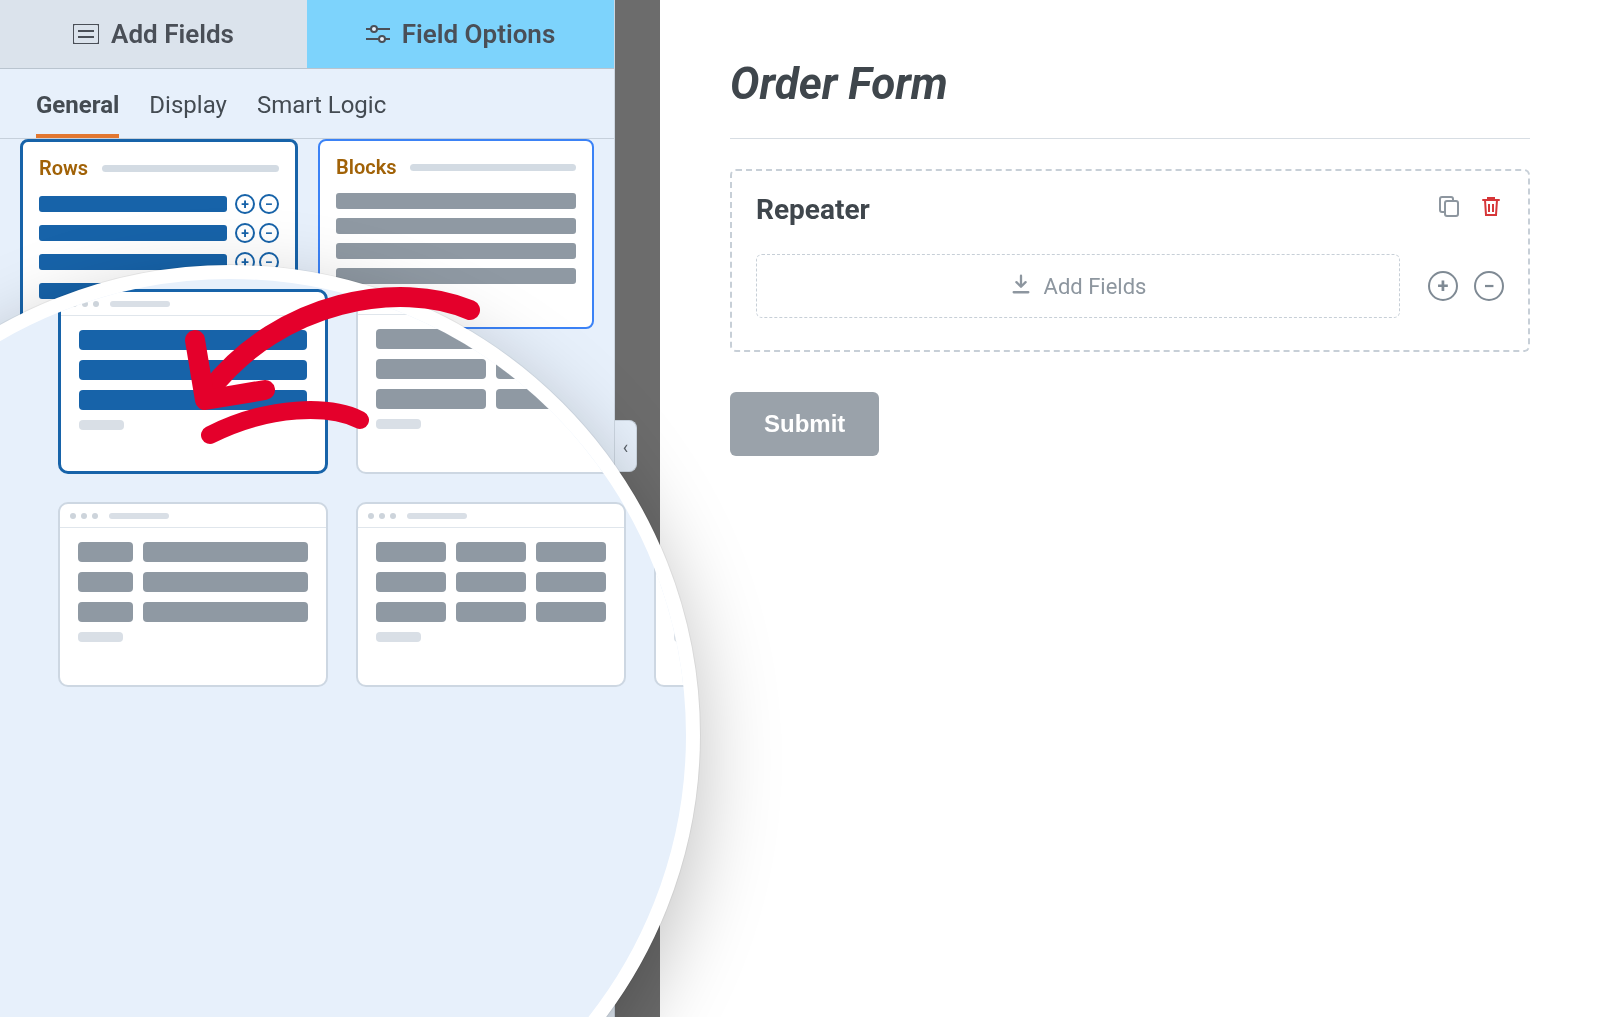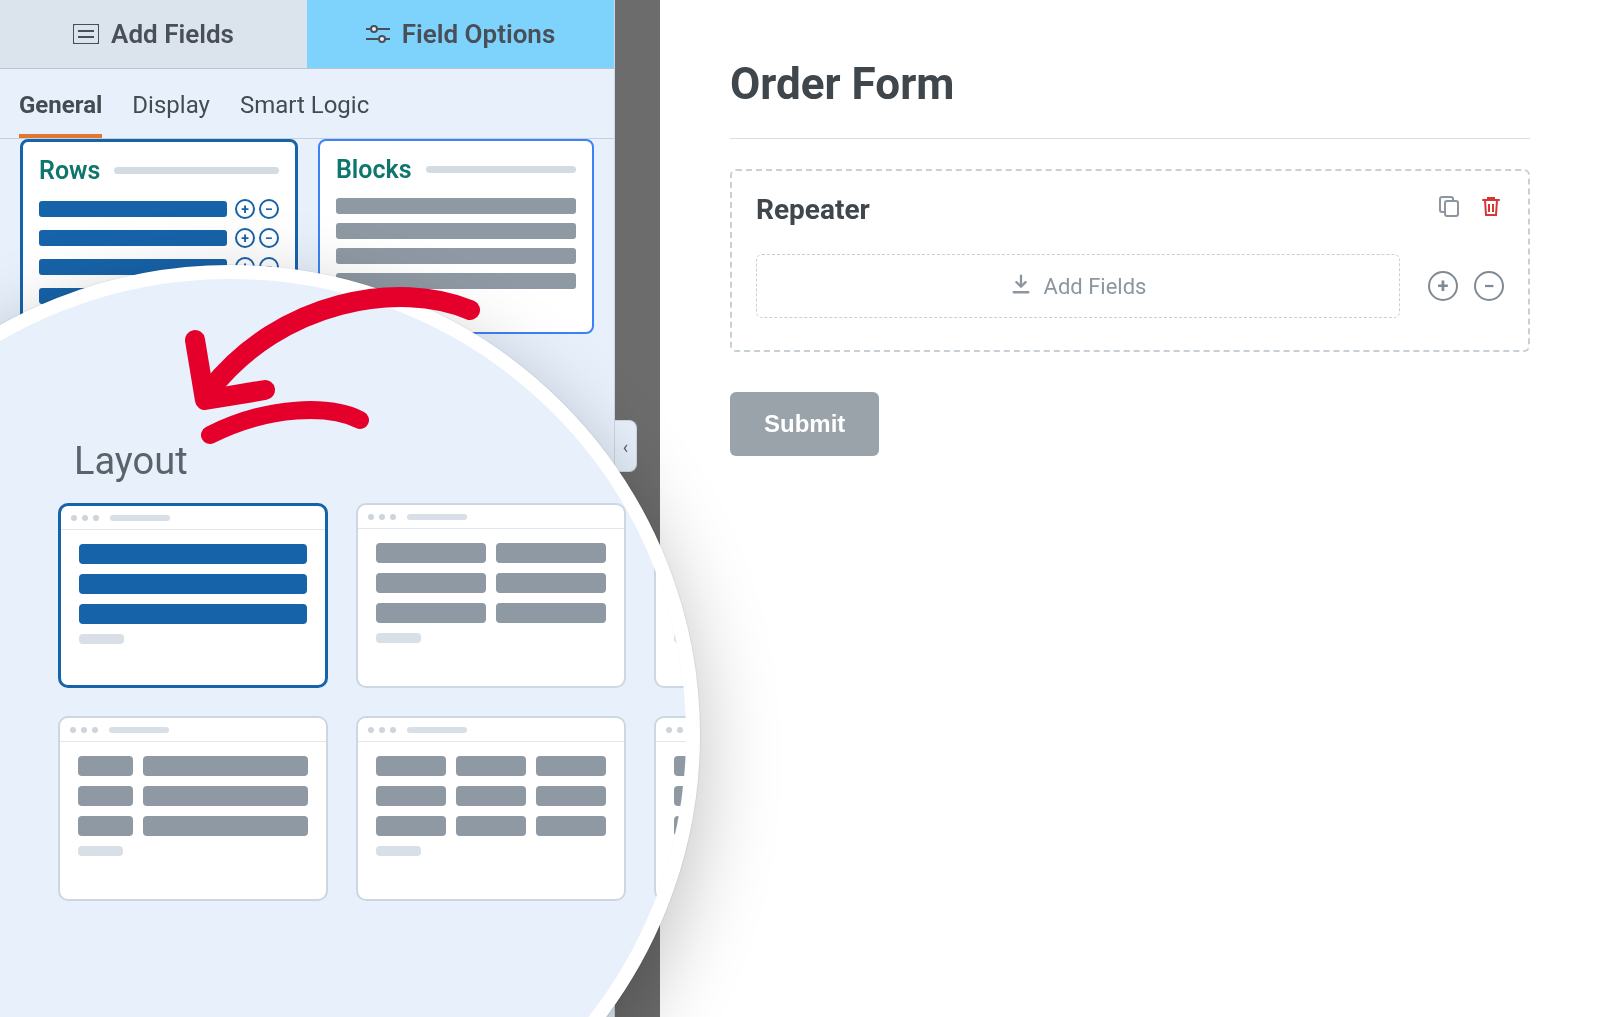--- a/index.html
+++ b/index.html
@@ -17,39 +17,39 @@
 
   .tabs-top { display: flex; height: 69px; border-bottom: 1px solid #b9c4cf; }
   .tab-top {
     flex: 1; display: flex; align-items: center; justify-content: center;
     font-size: 26px; font-weight: 600; color: #4a4f57; gap: 12px; cursor: pointer;
   }
   .tab-top.active { background: #dbe3ec; }
   .tab-top.inactive { background: #7dd3fc; }
   .tab-top-icon { display: inline-flex; }
 
-  .sec-tabs { display: flex; gap: 30px; padding: 22px 20px 0 19px; border-bottom: 1px solid #c6d0db; height: 70px; }
+  .sec-tabs { display: flex; gap: 30px; padding: 22px 20px 0 36px; border-bottom: 1px solid #c6d0db; height: 70px; }
   .sec-tab { font-size: 24px; color: #444b52; padding-bottom: 15px; cursor: pointer; }
   .sec-tab.active { font-weight: 700; border-bottom: 4px solid #e27730; }
 
   .section-label { display: flex; align-items: center; gap: 10px; color: #5b626a; font-size: 24px; padding: 20px 20px 10px 20px; }
   .help-circ {
     width: 22px; height: 22px; border-radius: 50%; border: 2px solid #aeb7c0;
     display: inline-flex; align-items: center; justify-content: center;
     font-size: 14px; color: #9aa4af; cursor: help;
   }
 
   .display-row { display: flex; gap: 20px; padding: 0 20px; }
   .disp-card {
     flex: 1; background: #fff; border: 2px solid #3b82f6; border-radius: 8px;
     padding: 14px 16px 16px 16px; min-height: 155px; position: relative; cursor: pointer;
   }
   .disp-card.selected { border: 3px solid #1763a9; }
   .disp-card-head { display: flex; align-items: center; gap: 14px; margin-bottom: 14px; }
-  .disp-card-head .lbl { font-size: 25px; font-weight: 600; color: #0f766e; }
+  .disp-card-head .lbl { font-size: 20px; font-weight: 600; color: #a16207; }
   .disp-card-head .hbar { flex: 1; height: 7px; background: #d3dbe3; border-radius: 4px; }
 
   .disp-row { display: flex; align-items: center; gap: 8px; margin-bottom: 9px; }
   .disp-row .bar { flex: 1; height: 16px; border-radius: 3px; }
   .disp-card.selected .bar { background: #1763a9; }
   .disp-card:not(.selected) .bar { background: #8f99a3; }
   .pm { display: flex; gap: 4px; }
   .pm .c {
     width: 20px; height: 20px; border: 2px solid #1763a9; border-radius: 50%;
     display: inline-flex; align-items: center; justify-content: center; font-size: 14px;
@@ -62,21 +62,21 @@
     background: #e7f0fb; border: 1px solid #cdd7e2; border-left: none;
     border-radius: 0 8px 8px 0; display: flex; align-items: center; justify-content: center;
     font-size: 18px; color: #5b626a; cursor: pointer;
   }
 
   
   .preview {
     position: absolute; left: 660px; top: 0; width: 940px; height: 1017px;
     background: #ffffff; padding: 58px 70px;
   }
-  .form-title { font-size: 44px; font-weight: 700; color: #3f464c; margin-bottom: 28px; }
+  .form-title { font-size: 44px; font-weight: 700; color: #3f464c; margin-bottom: 28px; font-style: italic; }
   .form-rule { border: none; border-top: 1px solid #d7dde3; margin-bottom: 30px; }
 
   .repeater {
     border: 2px dashed #c7cfd7; border-radius: 6px; padding: 22px 24px 32px 24px;
     position: relative; margin-bottom: 40px;
   }
   .repeater-head { display: flex; align-items: flex-start; justify-content: space-between; }
   .repeater-title { font-size: 28px; font-weight: 700; color: #3f464c; }
   .repeater-actions { display: flex; gap: 16px; }
   .repeater-actions .icn { width: 26px; height: 26px; display: inline-flex; align-items: center; justify-content: center; cursor: pointer; }
@@ -267,21 +267,20 @@
           <span class="circ">−</span>
         </div>
       </div>
     </div>
 
     <button class="submit-btn">Submit</button>
   </div>
 
   <div class="mag">
     <div class="mag-inner">
-      <div class="sec-title">Layout</div>
 
       <div class="layout-grid">
 
         <div class="layout-card selected">
           <div class="lc-topbar">
               <span class="dot"></span>
               <span class="dot"></span>
               <span class="dot"></span>
               <span class="tline"></span>
             </div>

